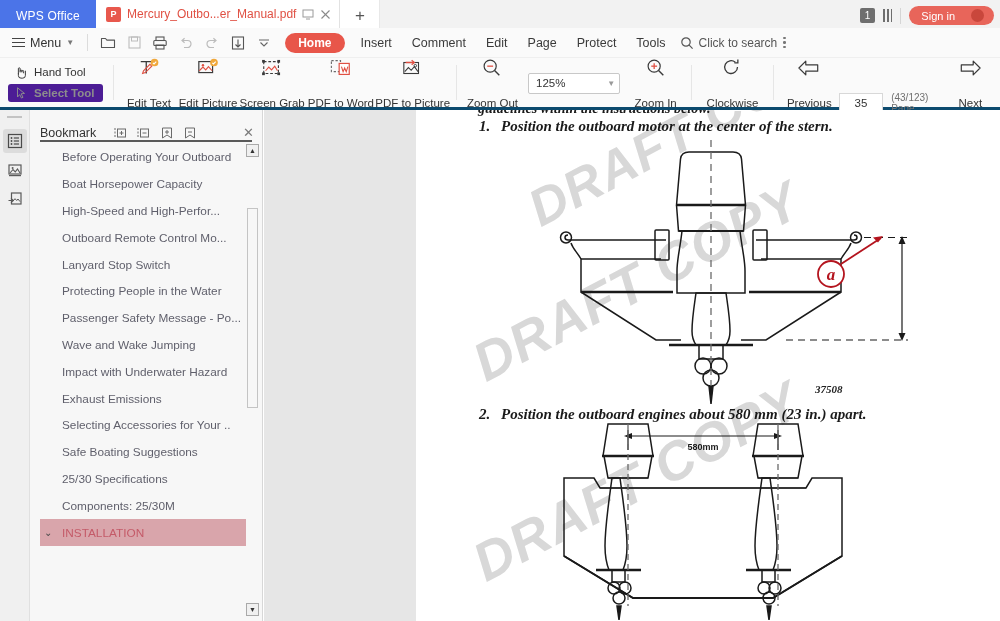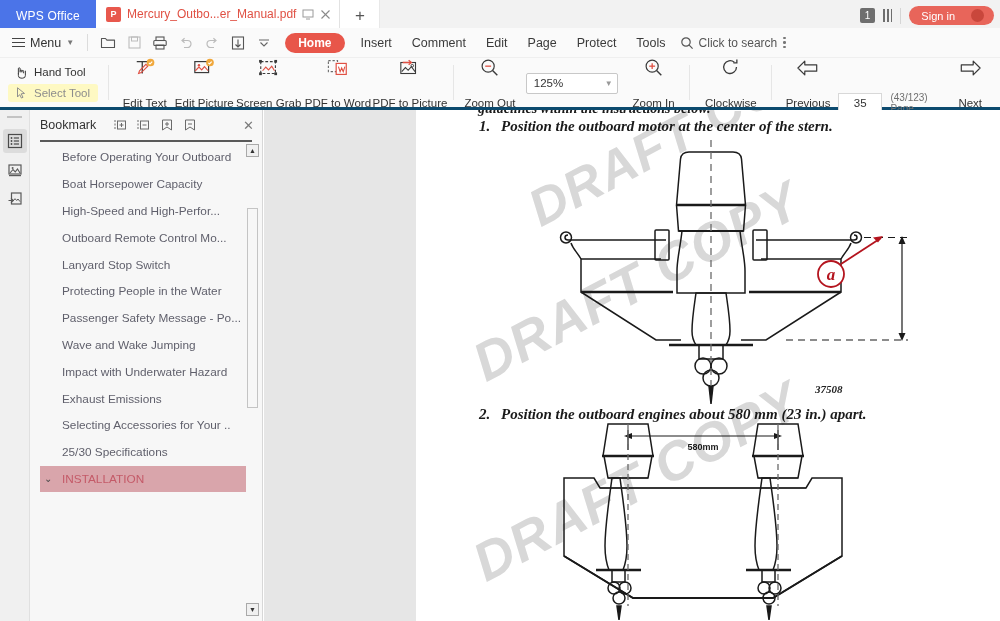--- a/index.html
+++ b/index.html
@@ -88,21 +88,21 @@
     background: #fafafa; border-bottom: 3px solid #0c4a6e;
     display: flex; align-items: stretch; padding-left: 4px;
   }
   .rsep { width: 1px; background: #e6e6e6; margin: 7px 6px; }
   .toolstack { display: flex; flex-direction: column; justify-content: center; gap: 3px; padding: 0 4px; }
   .toolchip {
     display: flex; align-items: center; gap: 6px;
     font-size: 11.5px; color: #333; padding: 2px 8px 2px 6px; border-radius: 3px;
     white-space: nowrap;
   }
-  .toolchip.active { background: #fef9c3; color: #8d8d8d; }
+  .toolchip.active { background: #4c1d95; color: #8d8d8d; font-weight: bold; }
   .bigbtn {
     width: 74px; height: 50px; display: flex; flex-direction: column;
     align-items: center; justify-content: center; gap: 18px;
     font-size: 11.5px; color: #333;
   }
   .bigbtn .lbl { white-space: nowrap; }
   .bigbtn.wide { width: 86px; }
   .zoomfield {
     width: 92px; height: 21px; border: 1px solid #c8c8c8; background:#fff;
     display: flex; align-items: center; justify-content: space-between;
@@ -127,21 +127,21 @@
   .rail .grip { width: 15px; height: 0; border-top: 2px double #c3c3c3; margin-bottom: 6px; }
   .railbtn { width: 24px; height: 24px; display:flex; align-items:center; justify-content:center; border-radius:3px; color:#5a5a5a;}
   .railbtn.sel { background: #dcdcdc; }
 
   
   .bmpanel {
     position: absolute; top: 110px; left: 30px; width: 233px; height: 511px;
     background: #f7f7f7; border-right: 1px solid #d7d7d7;
   }
   .bmhead {
-    height: 30px; display: flex; align-items: center; padding: 0 8px 0 10px; gap: 0;
+    height: 30px; display: flex; align-items: flex-end; padding: 0 8px 0 10px; gap: 0;
   }
   .bmtitle { font-size: 12.5px; color: #333; flex: 0 0 auto; }
   .bmtools { display: flex; align-items: center; gap: 9px; margin-left: 18px; }
   .bmtool { color:#6a6a6a; display:flex; }
   .bmclose { margin-left: auto; color: #7a7a7a; font-size: 13px; }
   .bmrule { height: 2px; background: #5a5a5a; margin: 0 10px; }
   .bmlist {
     position: absolute; top: 34px; left: 10px; width: 208px; height: 472px;
     overflow: hidden; background: #f7f7f7;
   }
@@ -539,21 +539,27 @@
       <div class="bmitem">
           <span>Impact with Underwater Hazard</span>
         </div>
       <div class="bmitem">
           <span>Exhaust Emissions</span>
         </div>
       <div class="bmitem">
           <span>Selecting Accessories for Your ..</span>
         </div>
       <div class="bmitem">
+          <span>Safe Boating Suggestions</span>
+        </div>
+      <div class="bmitem">
           <span>25/30 Specifications</span>
+        </div>
+      <div class="bmitem">
+          <span>Components: 25/30M</span>
         </div>
       <div class="bmitem sel">
         <span class="arrow">⌄</span>
         <span>INSTALLATION</span>
       </div>
     </div>
 
     <div class="bmscroll">
       <div class="sbtn">▲</div>
       <div class="sthumb"></div>

